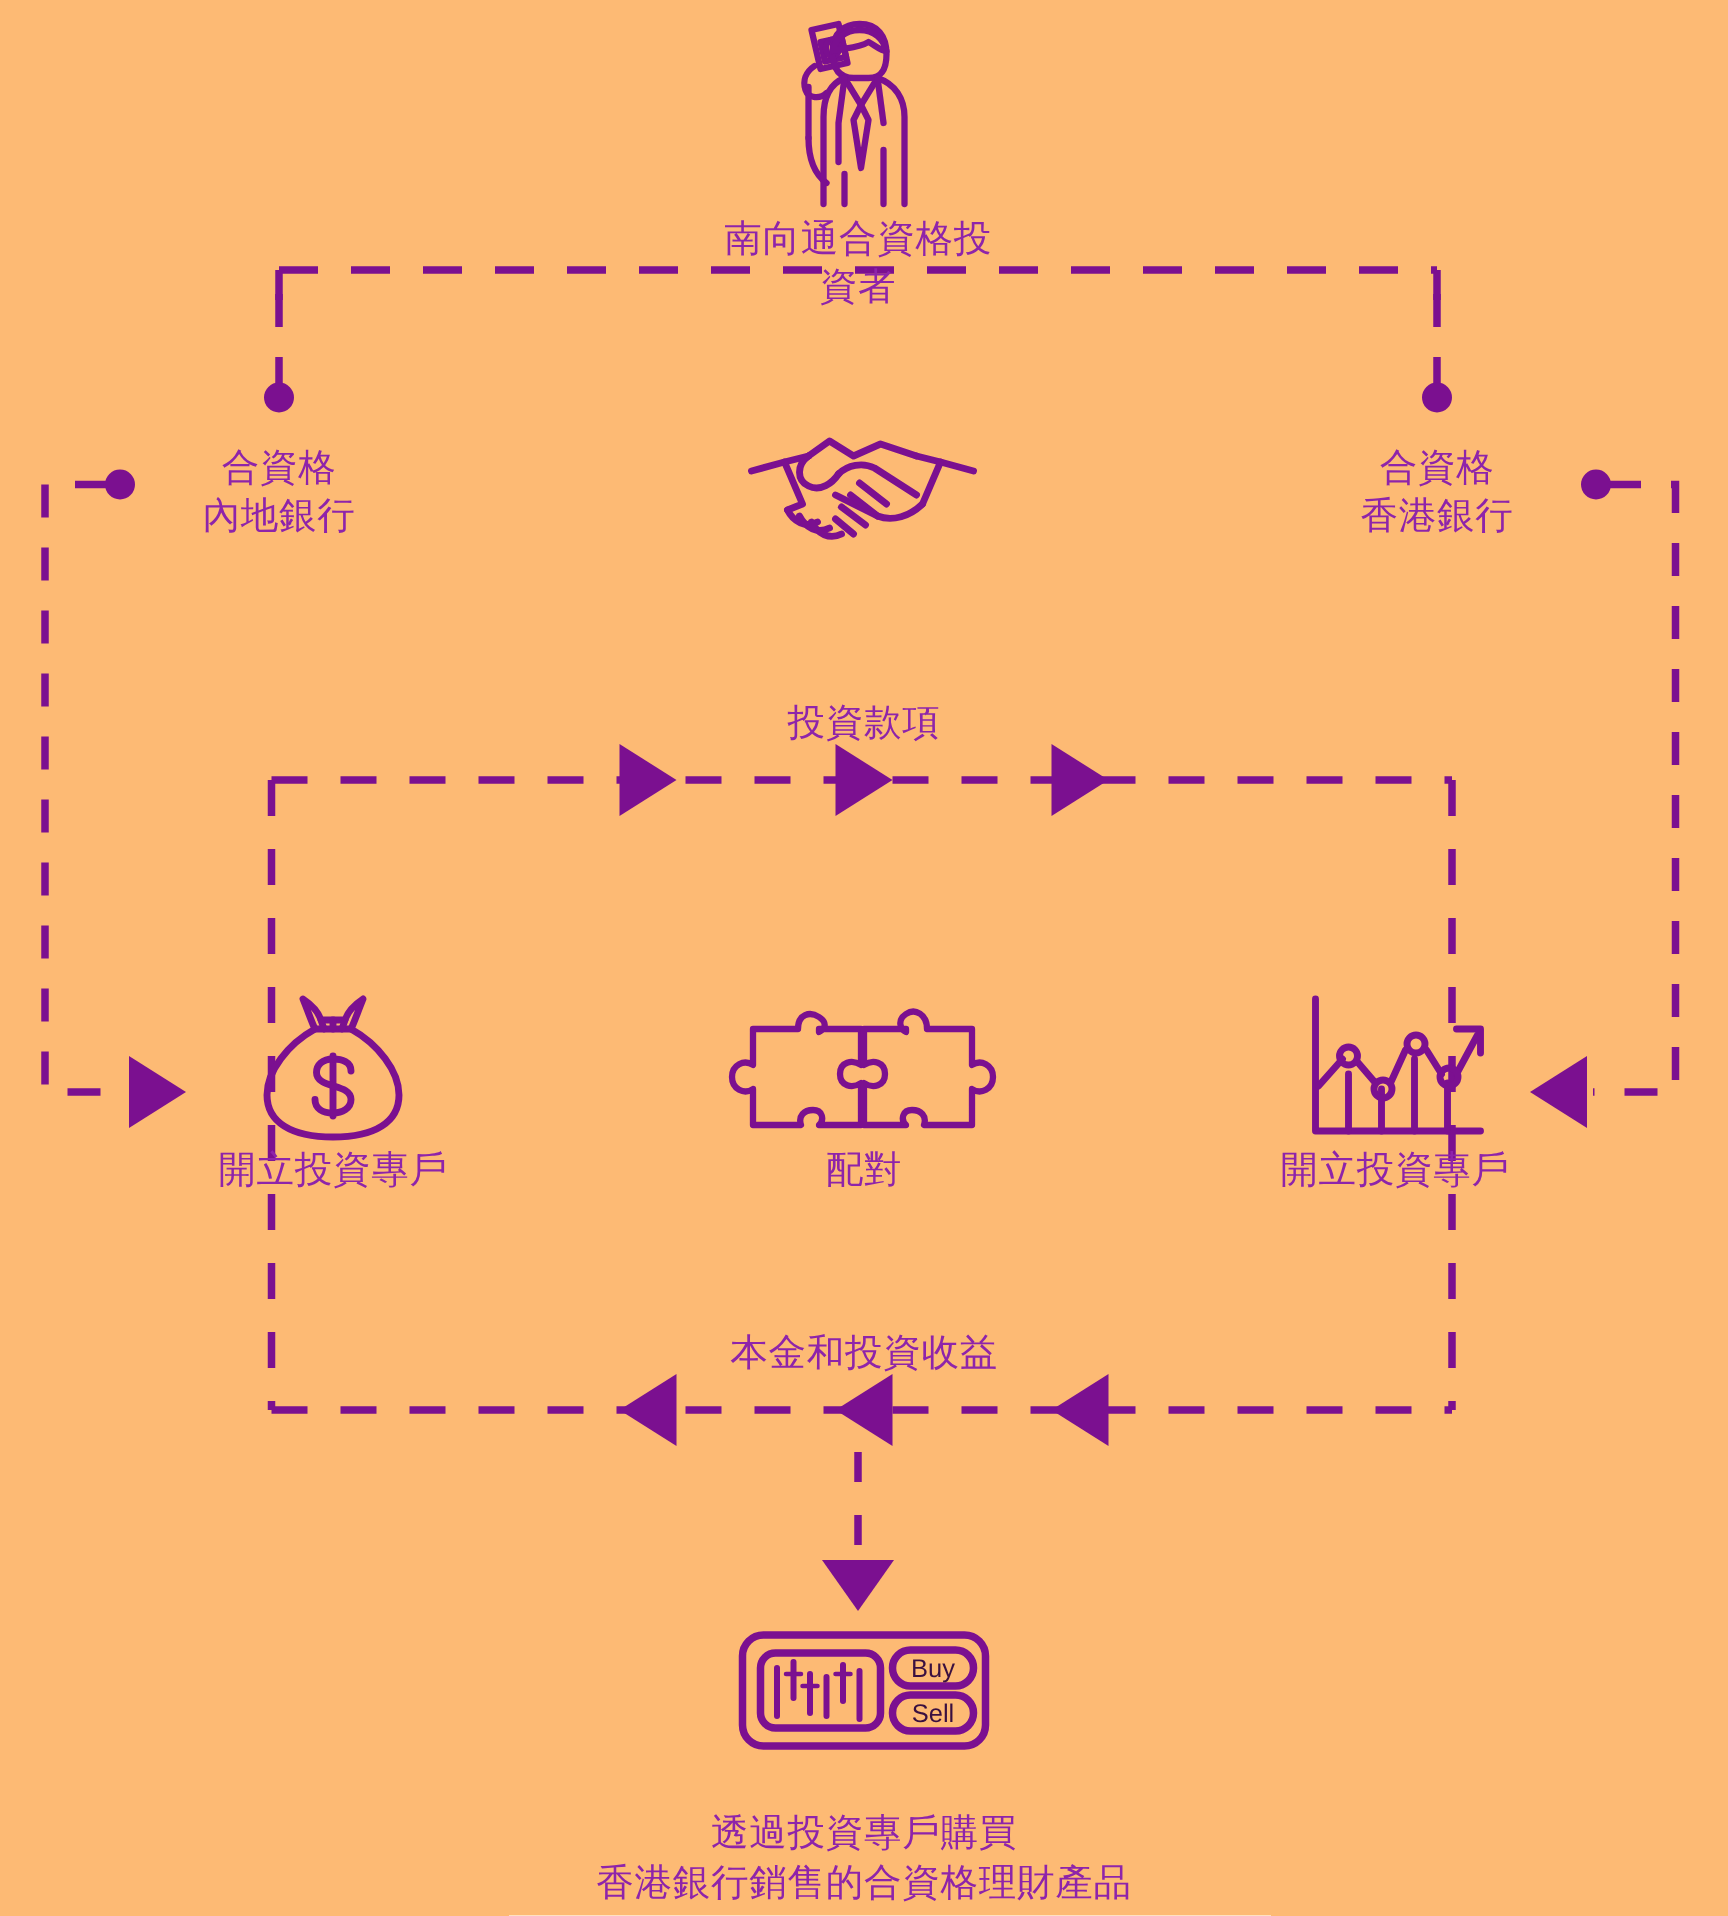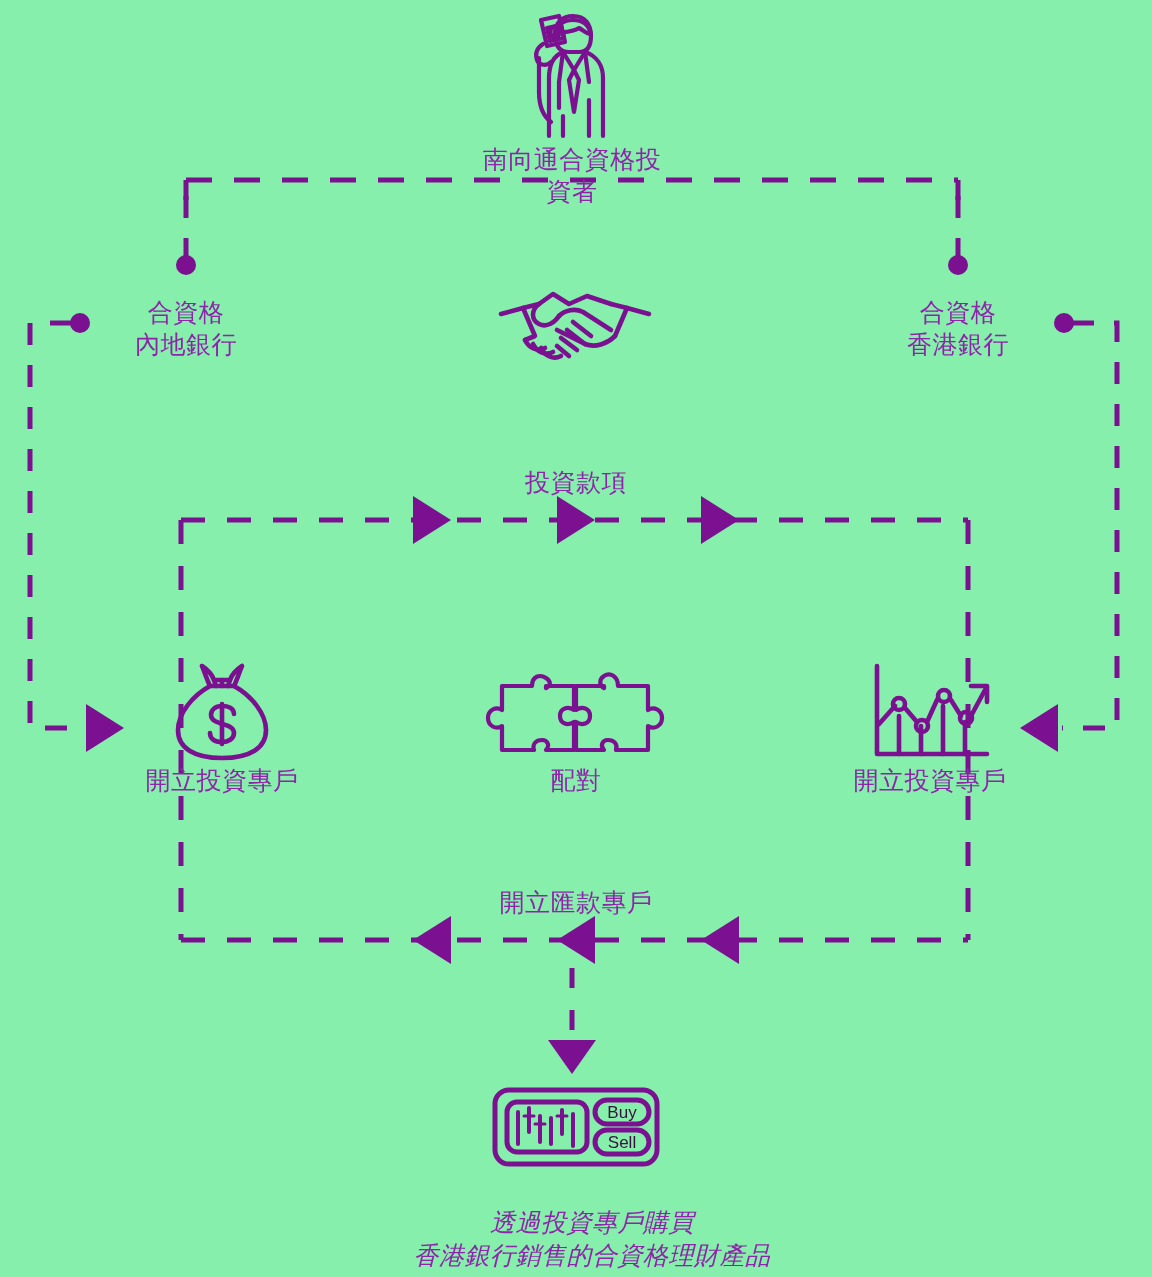--- a/index.html
+++ b/index.html
@@ -7,21 +7,21 @@
     padding: 0;
     background: #ffffff;
   }
   body {
     font-family: "Liberation Sans", "DejaVu Sans", sans-serif;
   }
   #stage {
     position: relative;
     width: 1152px;
     height: 1277px;
-    background: #86efac;
+    background: #fdba74;
     overflow: hidden;
   }
   #wires {
     position: absolute;
     left: 0;
     top: 0;
     width: 1152px;
     height: 1277px;
     pointer-events: none;
   }
@@ -250,21 +250,21 @@
 
         <path d="M100 26 L100 50 C106 46 114 48 114 56 C114 64 106 66 100 62 L100 90
                  L128 90 C124 86 126 80 132 80 C138 80 142 84 140 90 L172 90
                  L172 66 C178 70 186 66 186 58 C186 50 178 46 172 50 L172 26
                  L142 26 C142 16 134 12 128 16 C122 20 124 26 128 28 L128 26 Z"></path>
       </g>
     </svg>
     <span class="node-label">配對</span>
   </div>
 
-  <div class="rail-label" style="left:426px; top:866px; width:300px;">開立匯款專戶</div>
+  <div class="rail-label" style="left:426px; top:866px; width:300px;">本金和投資收益</div>
 
   <div class="node" style="left:472px; top:1086px; width:208px;text-align:center;">
     <svg class="node-icon" width="170" height="82" viewBox="0 0 170 82">
       <g fill="none" stroke="#7b1090" stroke-width="5" stroke-linecap="round" stroke-linejoin="round">
         <rect x="4" y="4" width="162" height="74" rx="14" ry="14"></rect>
         <rect x="16" y="16" width="80" height="50" rx="10" ry="10"></rect>
 
         <g stroke-width="4">
           <path d="M27 26 L27 58"></path>
           <path d="M38 22 L38 46"></path>
@@ -280,16 +280,16 @@
         </g>
 
         <rect x="104" y="14" width="54" height="24" rx="12" ry="12"></rect>
         <rect x="104" y="44" width="54" height="24" rx="12" ry="12"></rect>
       </g>
       <text x="131" y="32" text-anchor="middle" fill="#3a1040" font-size="17" font-family="Liberation Sans, sans-serif">Buy</text>
       <text x="131" y="62" text-anchor="middle" fill="#3a1040" font-size="17" font-family="Liberation Sans, sans-serif">Sell</text>
     </svg>
   </div>
 
-  <div class="caption" style="left:292px; top:1206px; width:600px;font-style:italic;">透過投資專戶購買
+  <div class="caption" style="left:276px; top:1206px; width:600px;">透過投資專戶購買
 香港銀行銷售的合資格理財產品</div>
 
 </div>
 
 </body></html>

